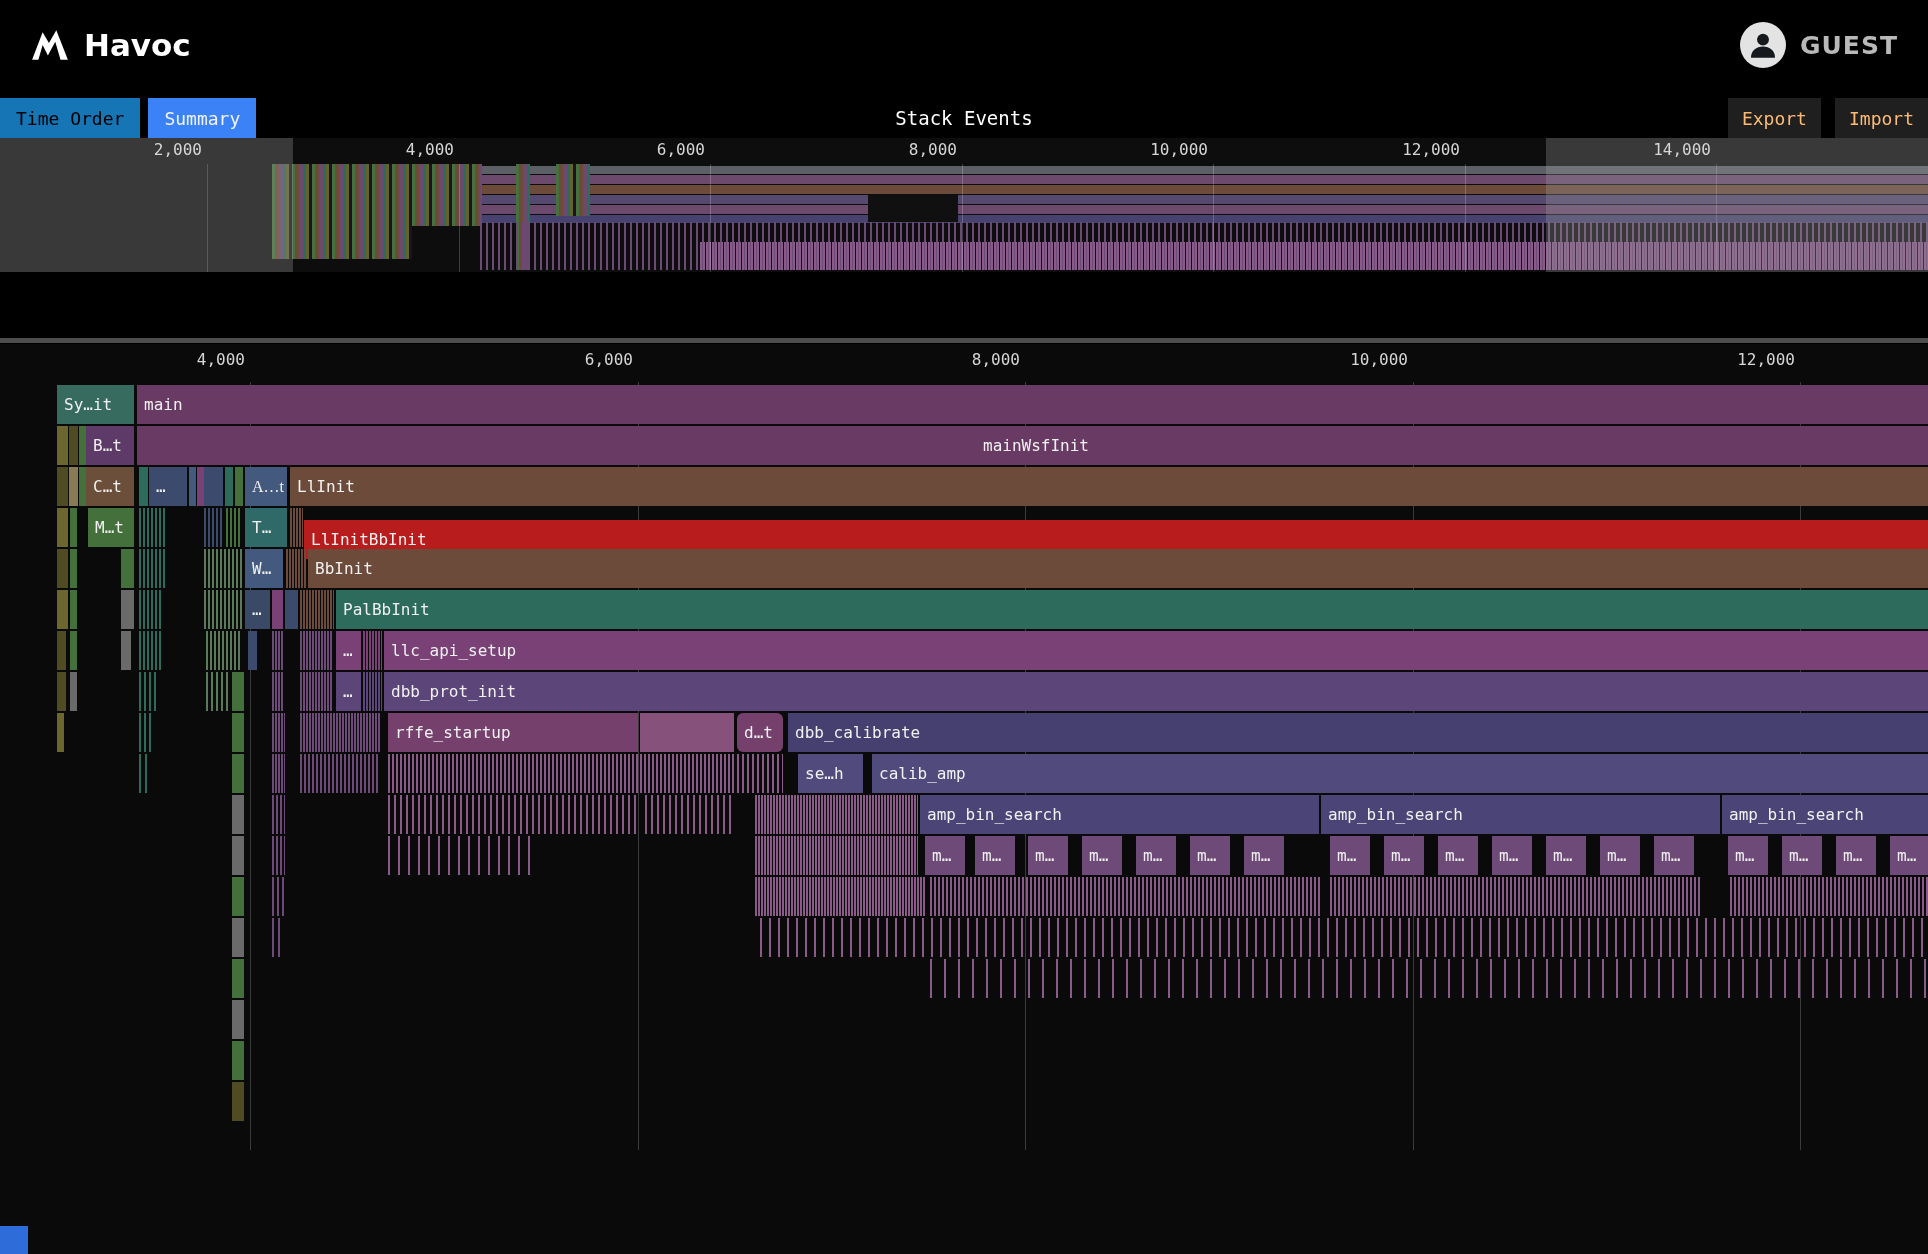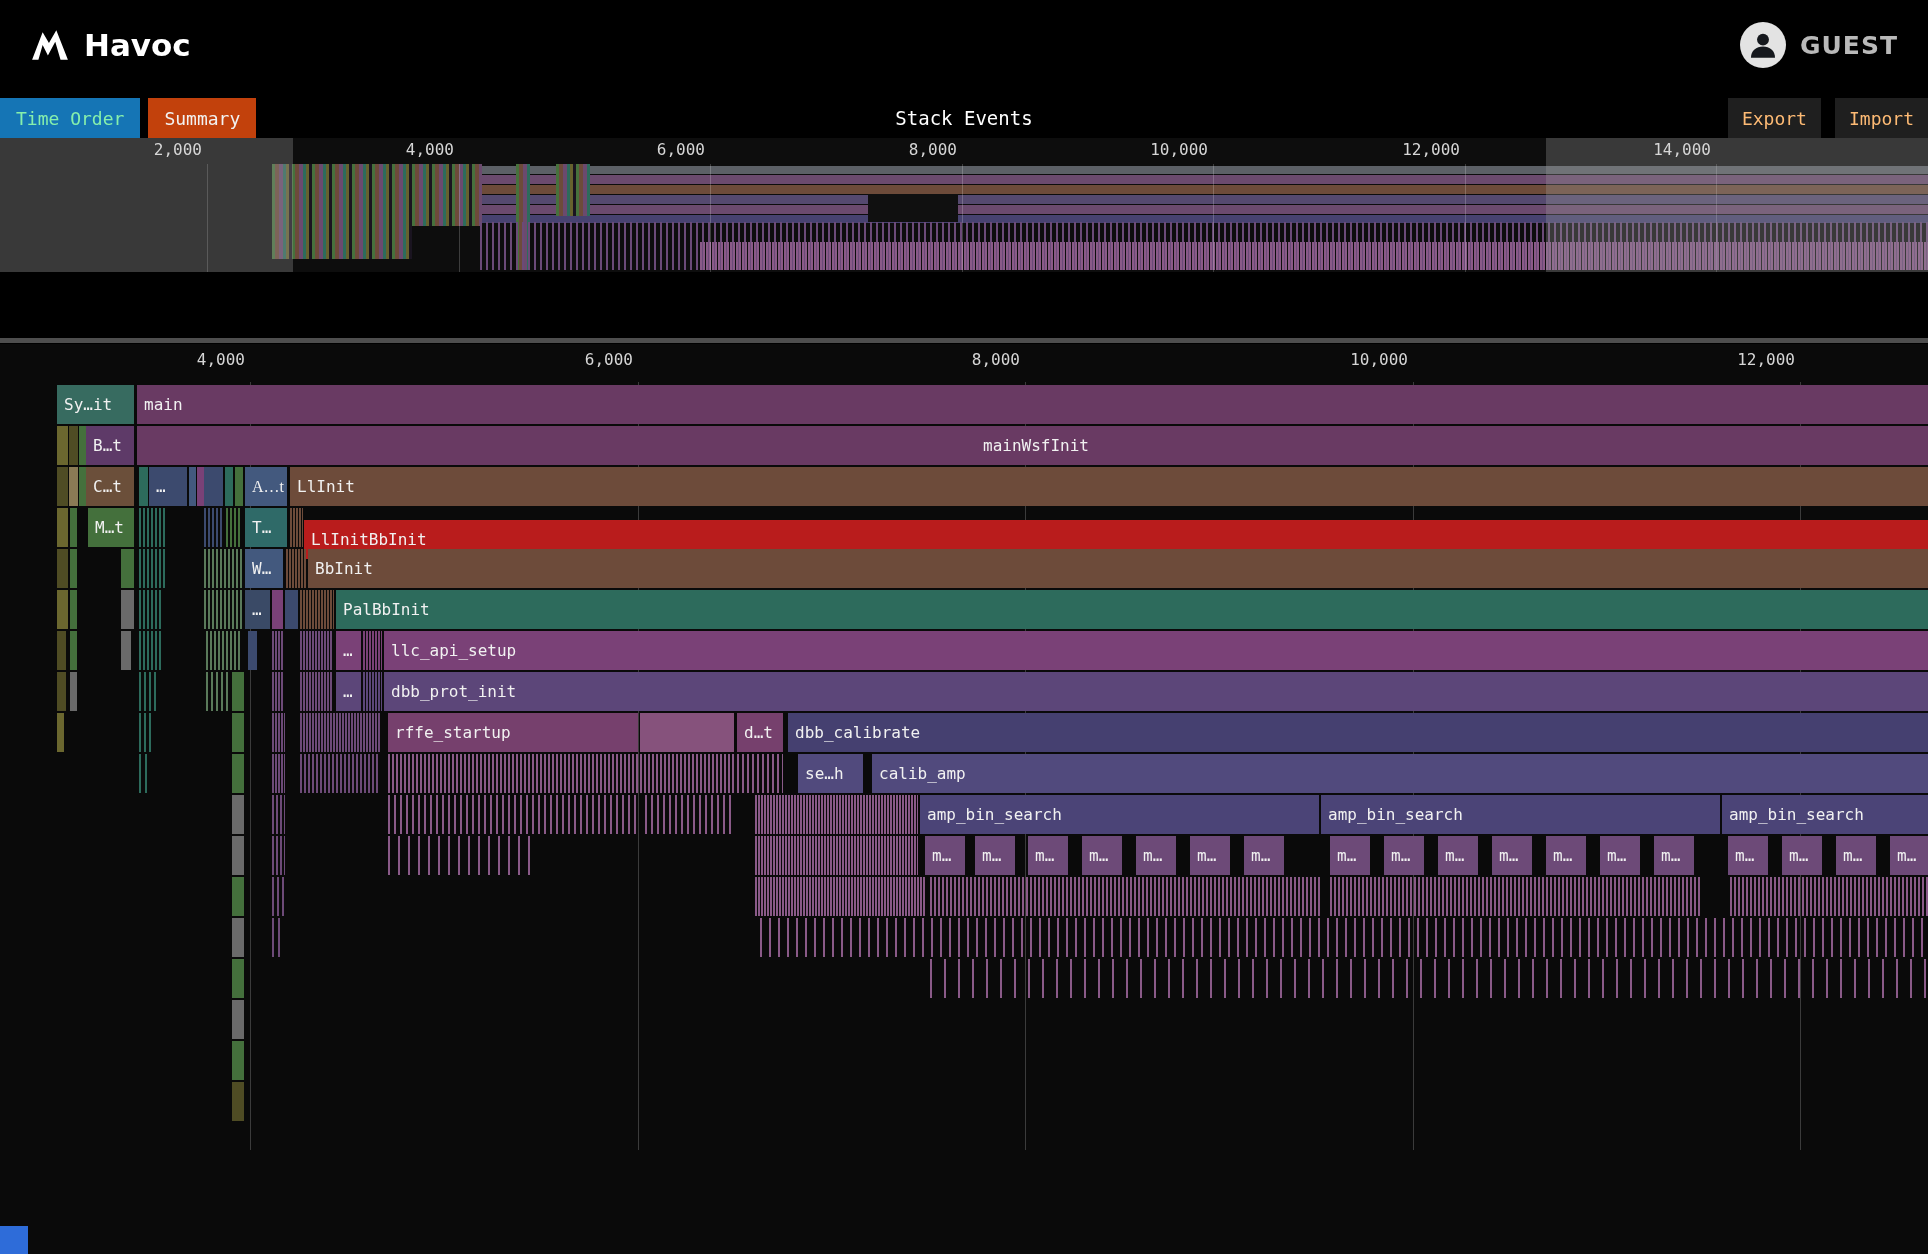--- a/index.html
+++ b/index.html
@@ -18,22 +18,22 @@
   .avatar{width:46px;height:46px;border-radius:50%;background:#e3e3e3;display:flex;
           align-items:center;justify-content:center}
   .avatar svg{width:34px;height:34px}
   .user-label{font-family:"DejaVu Sans","Liberation Sans",sans-serif;font-weight:bold;
               font-size:25px;letter-spacing:1px;color:#b9b9b9}
 
   
   .toolbar{position:absolute;top:98px;left:0;width:100%;height:40px}
   .tabs{position:absolute;left:0;top:0;display:flex;gap:8px;height:40px}
   .tab{height:40px;padding:0 16px;border:none;font:18px "DejaVu Sans Mono",monospace;
-       color:#f2f2f2;background:#c2410c;cursor:pointer}
-  .tab.active{background:#1575b5;color:#86efac}
+       color:#f2f2f2;background:#3b82f6;cursor:pointer}
+  .tab.active{background:#1575b5;color:#000000}
   .view-title{position:absolute;left:50%;transform:translateX(-50%);line-height:40px;
               font-size:19px;color:#fff}
   .actions{position:absolute;right:0;top:0;display:flex;gap:14px;height:40px}
   .action{height:40px;padding:0 14px;border:none;font:18px "DejaVu Sans Mono",monospace;
           color:#fdba74;background:#1f1f1f;cursor:pointer}
 
   
   .minimap{position:absolute;top:138px;left:0;width:100%;height:134px;background:#0d0d0d}
   .mm-content{position:absolute;top:26px;left:0;width:100%;height:108px;overflow:hidden;z-index:1}
   .mm-band,.mm-blob,.mm-spikes{position:absolute}
@@ -199,21 +199,21 @@
         <div class="bar" style="left: 336px; top: 287px; width: 25px; background: rgb(92, 70, 121);">…</div>
         <div class="bar stripes" style="left: 363px; top: 287px; width: 19px; background: repeating-linear-gradient(90deg, rgb(92, 70, 121) 0px, rgb(92, 70, 121) 2px, transparent 2px, transparent 3px);"></div>
         <div class="bar" style="left: 384px; top: 287px; width: 1544px; background: rgb(92, 70, 121);">dbb_prot_init</div>
         <div class="bar" style="left: 57px; top: 328px; width: 6px; background: rgb(107, 103, 47);"></div>
         <div class="bar stripes" style="left: 139px; top: 328px; width: 14px; background: repeating-linear-gradient(90deg, rgb(45, 107, 92) 0px, rgb(45, 107, 92) 2px, transparent 2px, transparent 5px);"></div>
         <div class="bar" style="left: 232px; top: 328px; width: 12px; background: rgb(68, 112, 60);"></div>
         <div class="bar stripes" style="left: 272px; top: 328px; width: 13px; background: repeating-linear-gradient(90deg, rgb(109, 74, 120) 0px, rgb(109, 74, 120) 2px, transparent 2px, transparent 3px);"></div>
         <div class="bar stripes" style="left: 300px; top: 328px; width: 80px; background: repeating-linear-gradient(90deg, rgb(109, 74, 120) 0px, rgb(109, 74, 120) 2px, transparent 2px, transparent 3px);"></div>
         <div class="bar" style="left: 388px; top: 328px; width: 250px; background: rgb(118, 64, 109);">rffe_startup</div>
         <div class="bar" style="left: 640px; top: 328px; width: 94px; background: rgb(134, 82, 124);"></div>
-        <div class="bar" style="left: 737px; top: 328px; width: 46px; background: rgb(118, 64, 109);">d…t</div>
+        <div class="bar" style="left: 737px; top: 328px; width: 46px; background: rgb(118, 64, 109); border-radius: 6px;">d…t</div>
         <div class="bar" style="left: 788px; top: 328px; width: 1140px; background: rgb(69, 64, 112);">dbb_calibrate</div>
         <div class="bar stripes" style="left: 139px; top: 369px; width: 10px; background: repeating-linear-gradient(90deg, rgb(45, 107, 92) 0px, rgb(45, 107, 92) 2px, transparent 2px, transparent 6px);"></div>
         <div class="bar" style="left: 232px; top: 369px; width: 12px; background: rgb(68, 112, 60);"></div>
         <div class="bar stripes" style="left: 272px; top: 369px; width: 13px; background: repeating-linear-gradient(90deg, rgb(109, 74, 120) 0px, rgb(109, 74, 120) 2px, transparent 2px, transparent 3px);"></div>
         <div class="bar stripes" style="left: 300px; top: 369px; width: 80px; background: repeating-linear-gradient(90deg, rgb(109, 74, 120) 0px, rgb(109, 74, 120) 2px, transparent 2px, transparent 4px);"></div>
         <div class="bar stripes" style="left: 388px; top: 369px; width: 347px; background: repeating-linear-gradient(90deg, rgb(138, 90, 136) 0px, rgb(138, 90, 136) 2px, transparent 2px, transparent 4px);"></div>
         <div class="bar stripes" style="left: 737px; top: 369px; width: 46px; background: repeating-linear-gradient(90deg, rgb(138, 90, 136) 0px, rgb(138, 90, 136) 2px, transparent 2px, transparent 5px);"></div>
         <div class="bar" style="left: 798px; top: 369px; width: 65px; background: rgb(81, 74, 125);">se…h</div>
         <div class="bar" style="left: 872px; top: 369px; width: 1056px; background: rgb(81, 74, 125);">calib_amp</div>
         <div class="bar" style="left: 232px; top: 410px; width: 12px; background: rgb(106, 106, 106);"></div>

